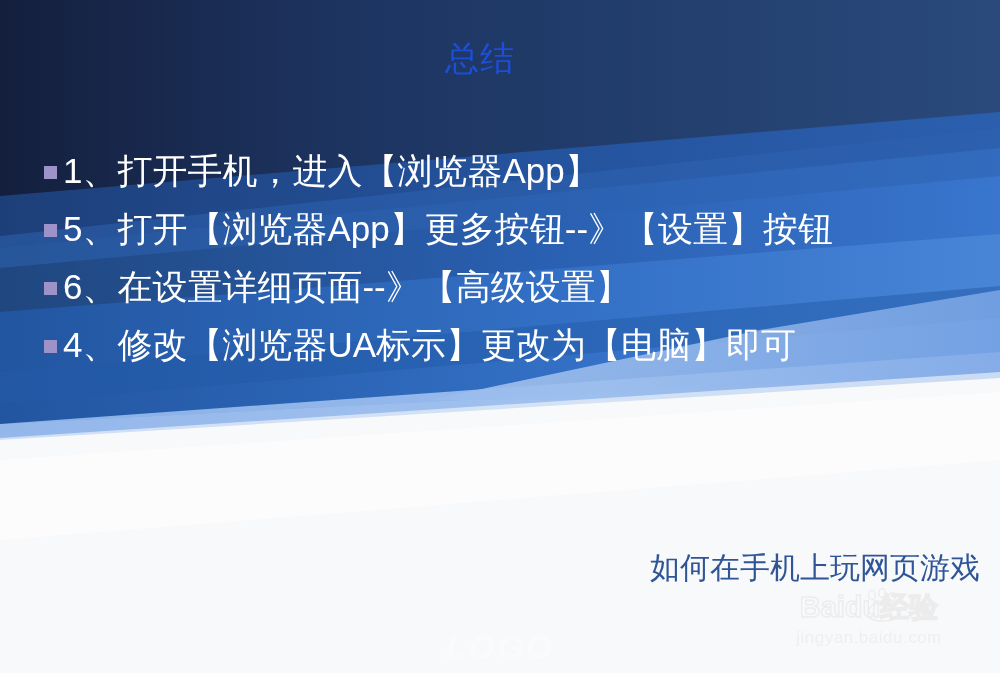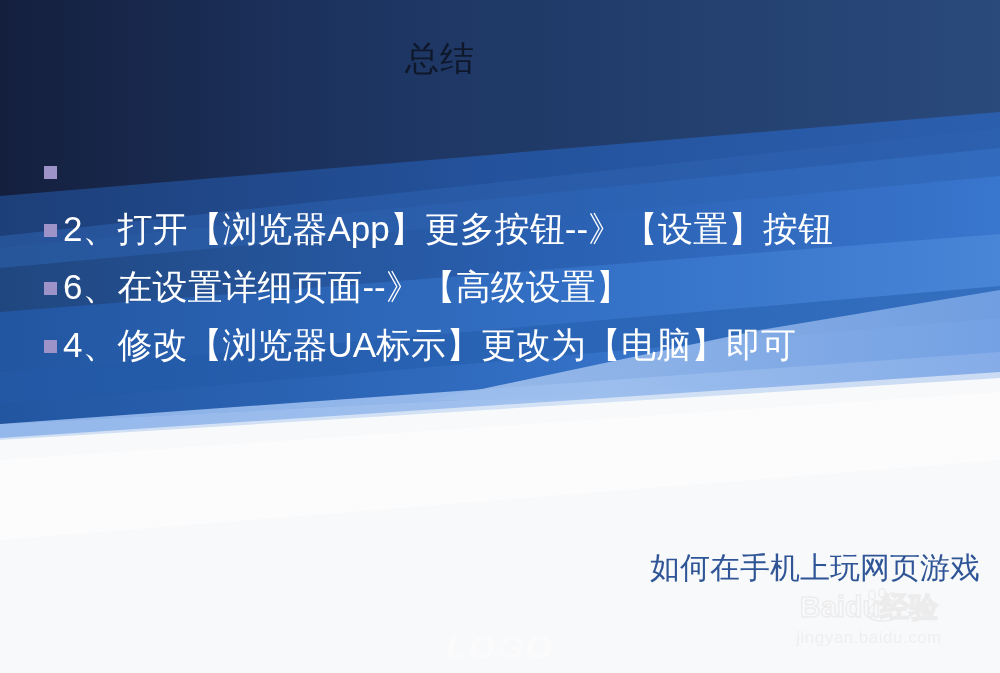--- a/index.html
+++ b/index.html
@@ -35,25 +35,26 @@
     height: 673px;
   }
 
   
   .title {
     position: absolute;
     left: 0;
     top: 36px;
     width: 880px;
     text-align: center;
-    color: #0f172a;
+    color: #1d4ed8;
     font-size: 34px;
     line-height: 44px;
     letter-spacing: 1px;
     white-space: nowrap;
+    padding-left: 40px;
   }
 
   
   .bullets {
     position: absolute;
     left: 44px;
     top: 142px;
     width: 930px;
   }
   .bullet-row {
@@ -205,25 +206,26 @@
 
     <polygon points="0,460 1000,392 1000,460 0,540" fill="#ffffff" opacity="0.55"></polygon>
   </svg>
 
   <div class="title">总结</div>
 
   <div class="bullets">
 
     <div class="bullet-row">
       <span class="bullet-mark"></span>
-    </div>
-
-    <div class="bullet-row">
-      <span class="bullet-mark"></span>
-      <span class="bullet-text">2、打开【浏览器App】更多按钮--》【设置】按钮</span>
+      <span class="bullet-text">1、打开手机，进入【浏览器App】</span>
+    </div>
+
+    <div class="bullet-row">
+      <span class="bullet-mark"></span>
+      <span class="bullet-text">5、打开【浏览器App】更多按钮--》【设置】按钮</span>
     </div>
 
     <div class="bullet-row">
       <span class="bullet-mark"></span>
       <span class="bullet-text">6、在设置详细页面--》【高级设置】</span>
     </div>
 
     <div class="bullet-row">
       <span class="bullet-mark"></span>
       <span class="bullet-text">4、修改【浏览器UA标示】更改为【电脑】即可</span>

